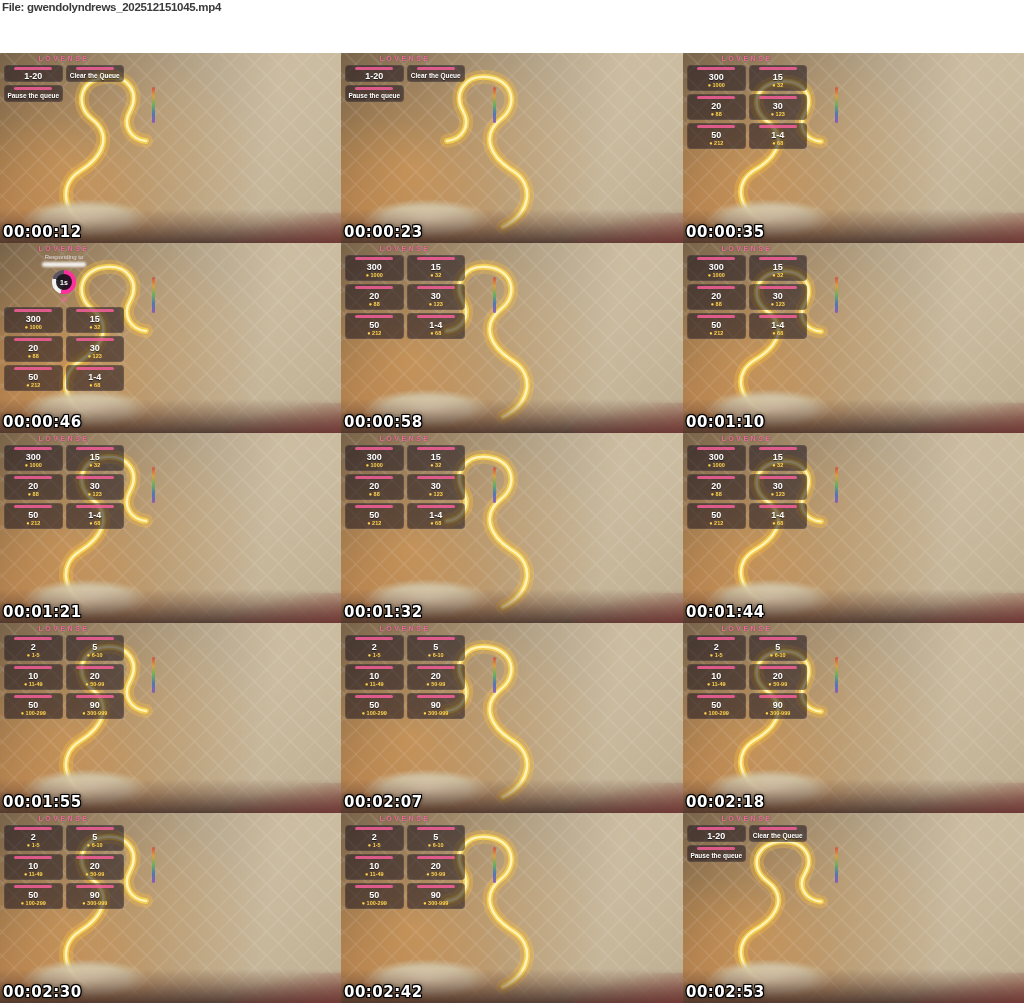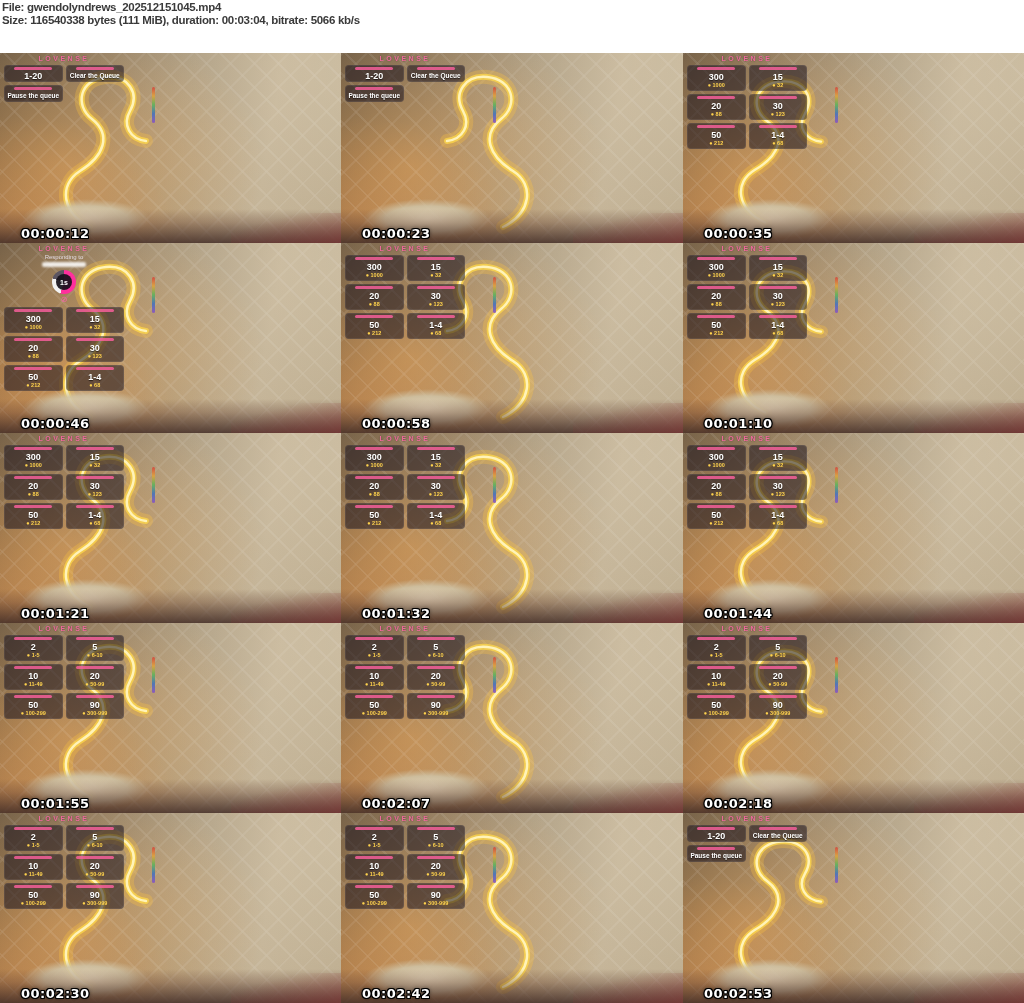--- a/index.html
+++ b/index.html
@@ -96,34 +96,33 @@
     background: rgba(255,96,160,.8); border-radius: 2px; }
   .chip .val { font-weight: 700; font-size: 9px; line-height: 10px; color: #fff;
     text-shadow: 0 1px 1px rgba(0,0,0,.6); }
   .chip .sub { font-weight: 700; font-size: 5.5px; line-height: 7px; color: #ffd34d; }
   .chip .sub:empty { display: none; }
   .lv-grid.q .chip .val { font-size: 6.5px; line-height: 8px; }
   .lv-grid.q .chip:first-child .val { font-size: 9px; }
 
   
   .ts {
-    position: absolute; left: 21px; bottom: 2px; z-index: 4;
+    position: absolute; left: 3px; bottom: 2px; z-index: 4;
     font-family: "DejaVu Sans", sans-serif;
-    font-weight: 700; font-size: 13px; letter-spacing: 0.5px; color: #fff;
+    font-weight: 700; font-size: 15px; letter-spacing: 0.5px; color: #fff;
     text-shadow:
       -1px -1px 0 #000, 1px -1px 0 #000, -1px 1px 0 #000, 1px 1px 0 #000,
       0 -1px 0 #000, 0 1px 0 #000, -1px 0 0 #000, 1px 0 0 #000, 0 0 4px #000;
   }
 </style>
 </head>
 <body>
 
 <header class="file-header">
   <div class="line">File: gwendolyndrews_202512151045.mp4</div>
-  <div class="line">Size: 116540338 bytes (111 MiB), duration: 00:03:04, bitrate: 5066 kb/s</div>
 </header>
 
 <main class="grid" id="grid">
   <figure class="tile v0">
     <div class="scene">
       <div class="pattern"></div>
       <svg class="neon" width="170" height="170" viewBox="0 0 170 170">
         <path d="M62 160 C 34 146 30 118 52 104 C 76 89 84 68 64 52 C 46 38 52 12 78 10 C 100 8 112 26 102 44 C 94 58 102 72 118 74" fill="none" stroke="rgba(255,196,64,0.30)" stroke-width="14" stroke-linecap="round"></path>
         <path d="M62 160 C 34 146 30 118 52 104 C 76 89 84 68 64 52 C 46 38 52 12 78 10 C 100 8 112 26 102 44 C 94 58 102 72 118 74" fill="none" stroke="rgba(255,216,74,0.75)" stroke-width="6" stroke-linecap="round"></path>
         <path d="M62 160 C 34 146 30 118 52 104 C 76 89 84 68 64 52 C 46 38 52 12 78 10 C 100 8 112 26 102 44 C 94 58 102 72 118 74" fill="none" stroke="#fff3b8" stroke-width="2.5" stroke-linecap="round"></path>

